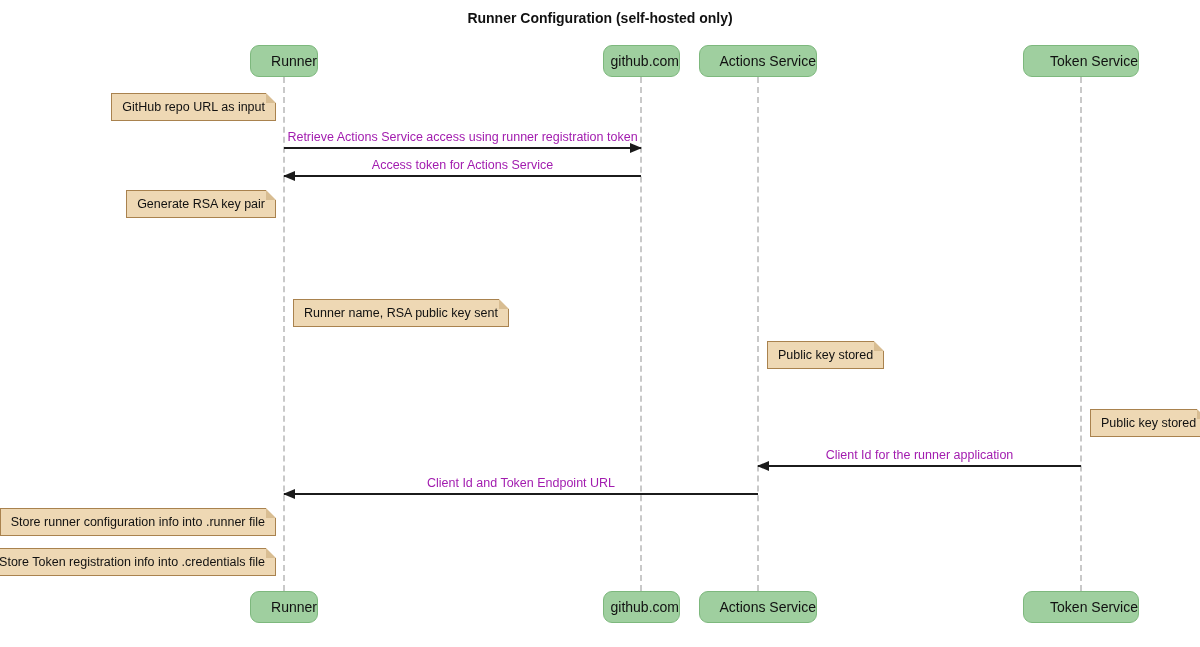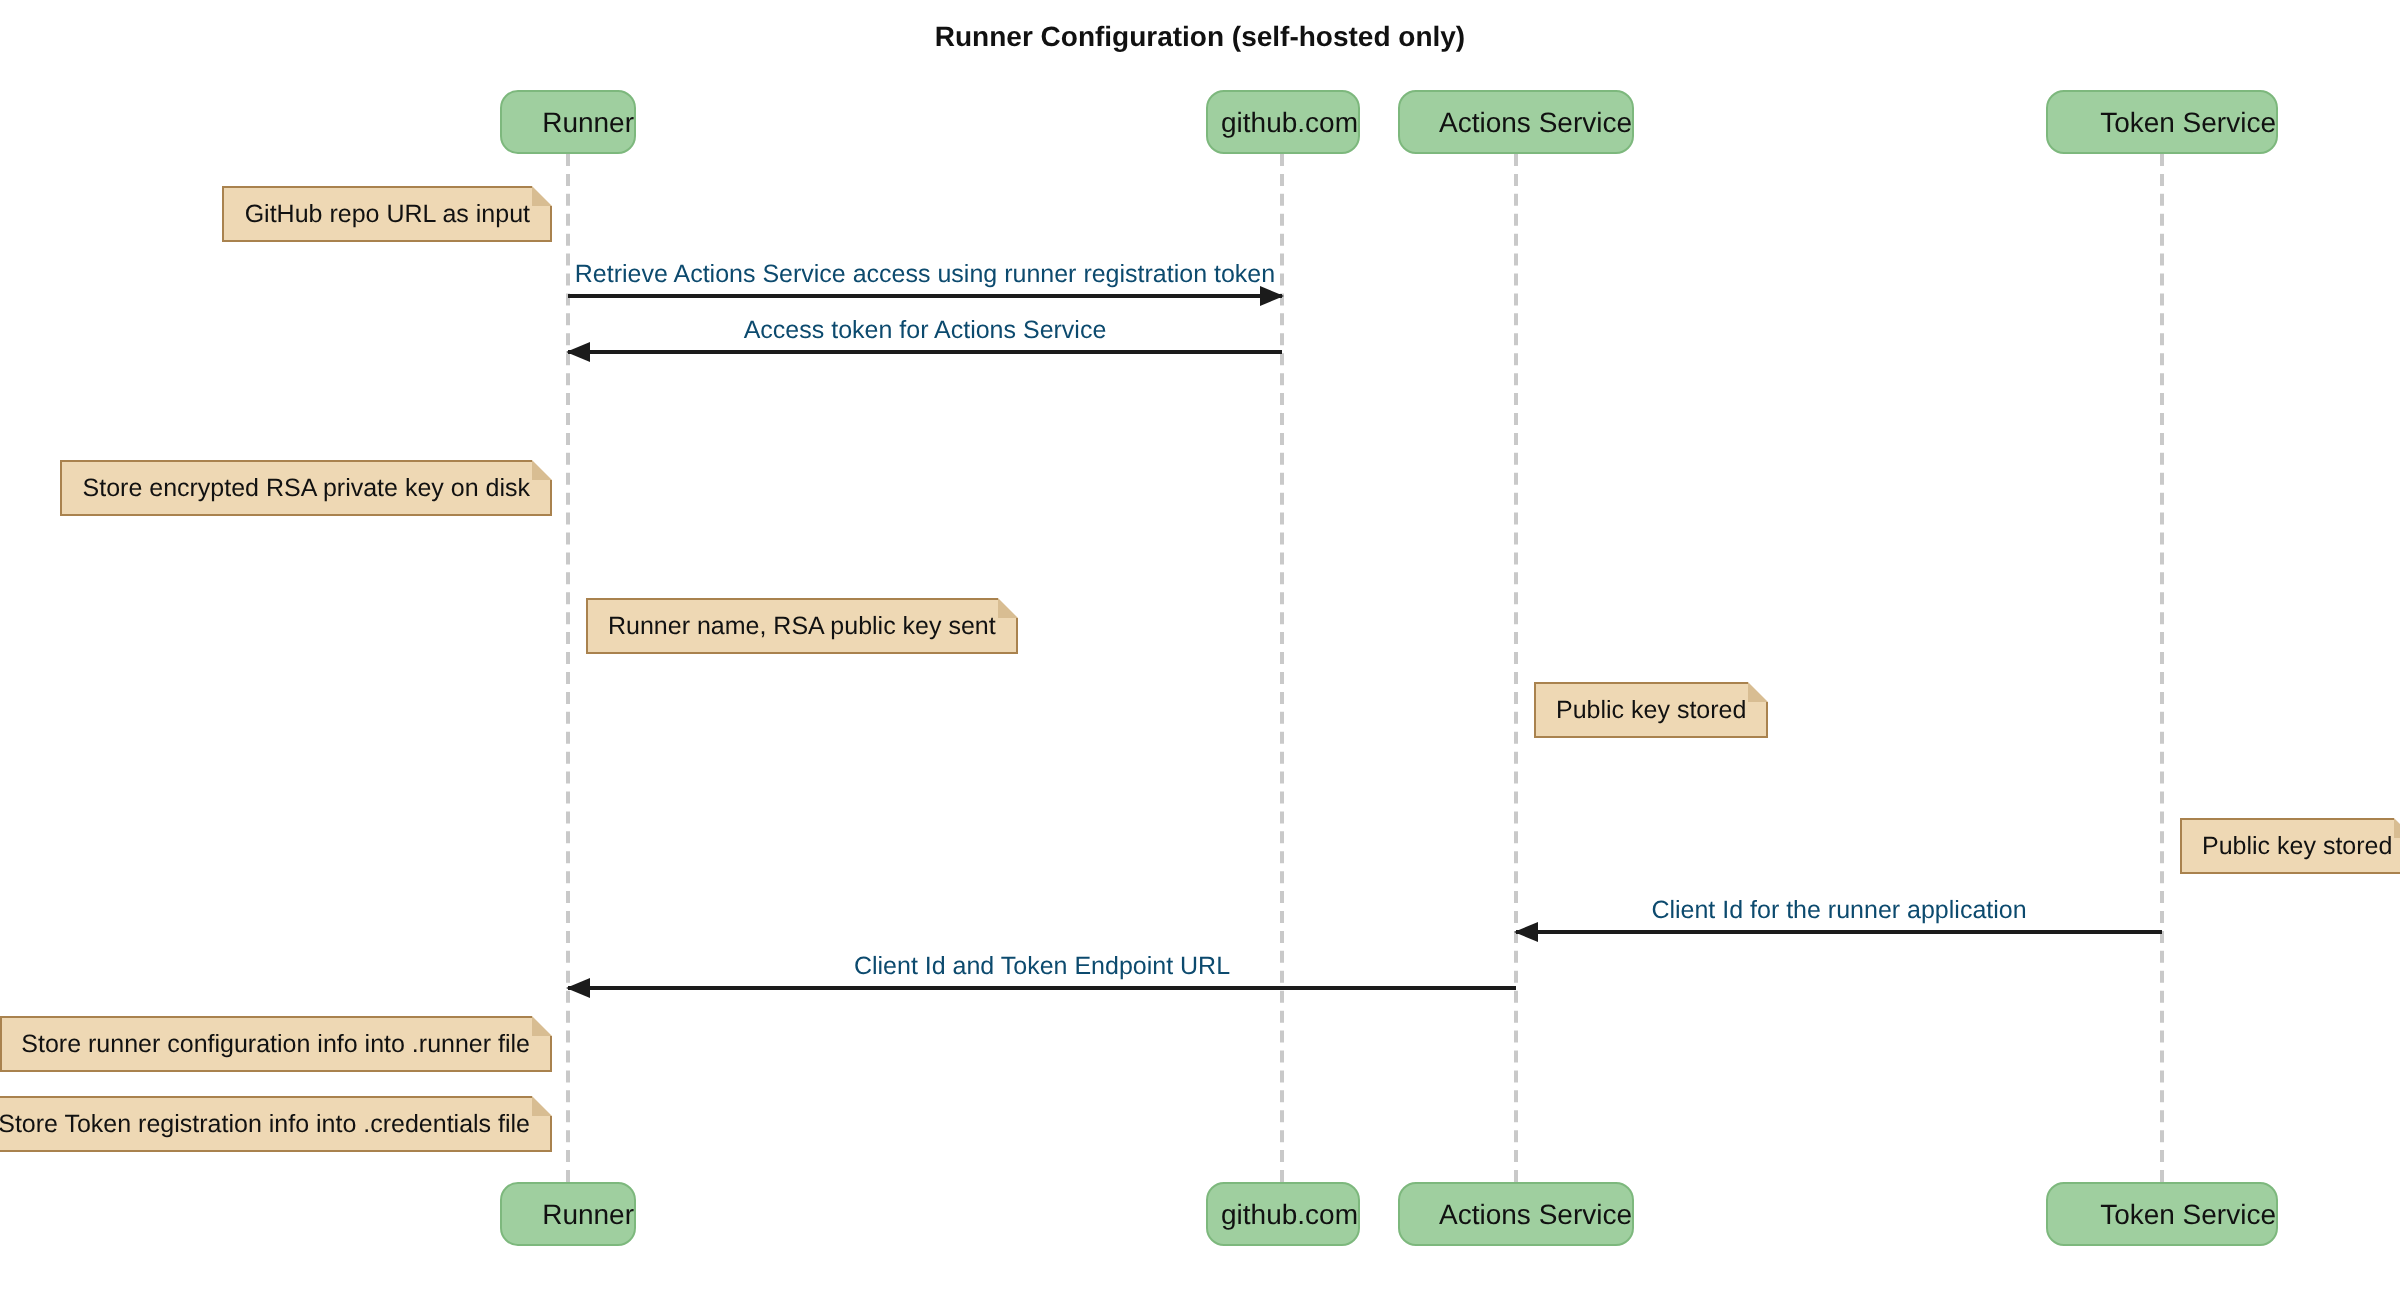--- a/index.html
+++ b/index.html
@@ -27,21 +27,21 @@
     font-size:12.5px;line-height:16px;padding:5px 10px;color:#111;
   }
   .note::after{
     content:"";position:absolute;top:-1px;right:-1px;width:0;height:0;
     border-style:solid;border-width:0 10px 10px 0;
     border-color:#fff #fff #D8BD92 #D8BD92;
   }
   .msg{position:absolute;}
   .msg-label{
     font-size:12.5px;line-height:15px;text-align:center;
-    margin-bottom:2px;white-space:nowrap;color:#0c4a6e;
+    margin-bottom:2px;white-space:nowrap;color:#a21caf;
   }
   .msg-line{position:relative;height:0;border-top:2px solid #1b1b1b;}
   .head{position:absolute;width:0;height:0;top:-6px;}
   .msg.right .head{right:-1px;border-top:5px solid transparent;border-bottom:5px solid transparent;border-left:12px solid #1b1b1b;}
   .msg.left  .head{left:-1px;border-top:5px solid transparent;border-bottom:5px solid transparent;border-right:12px solid #1b1b1b;}
 </style>
 </head>
 <body>
 
 <div class="canvas">
@@ -73,21 +73,21 @@
       <span>github.com</span>
     </div>
   <div class="participant" style="left:699px;top:591px;width:118px">
       <span>Actions Service</span>
     </div>
   <div class="participant" style="left:1023px;top:591px;width:116px">
       <span>Token Service</span>
     </div>
 
   <div class="note" style="right:924px;top:93px"><span>GitHub repo URL as input</span></div>
-  <div class="note" style="right:924px;top:230px"><span>Store encrypted RSA private key on disk</span></div>
+  <div class="note" style="right:924px;top:190px"><span>Generate RSA key pair</span></div>
   <div class="note" style="left:293px;top:299px"><span>Runner name, RSA public key sent</span></div>
   <div class="note" style="left:767px;top:341px"><span>Public key stored</span></div>
   <div class="note" style="left:1090px;top:409px"><span>Public key stored</span></div>
   <div class="note" style="right:924px;top:508px"><span>Store runner configuration info into .runner file</span></div>
   <div class="note" style="right:924px;top:548px"><span>Store Token registration info into .credentials file</span></div>
 
   <div class="msg right" style="left:284px;top:130px;width:357px">
     <div class="msg-label">Retrieve Actions Service access using runner registration token</div>
     <div class="msg-line">
         <i class="head"></i>

